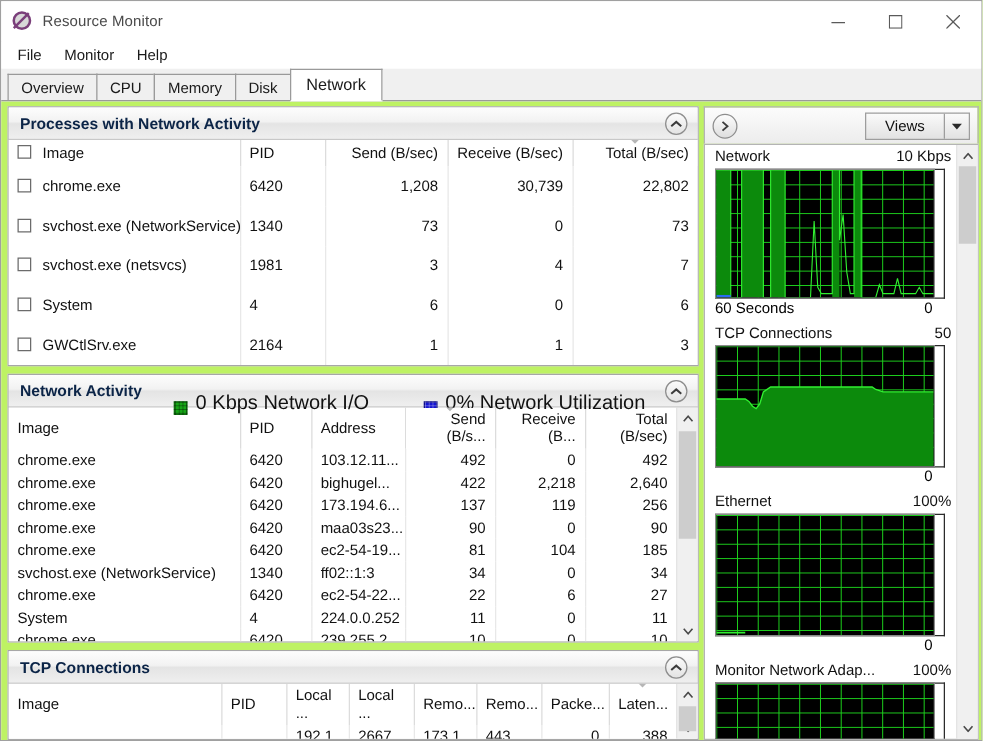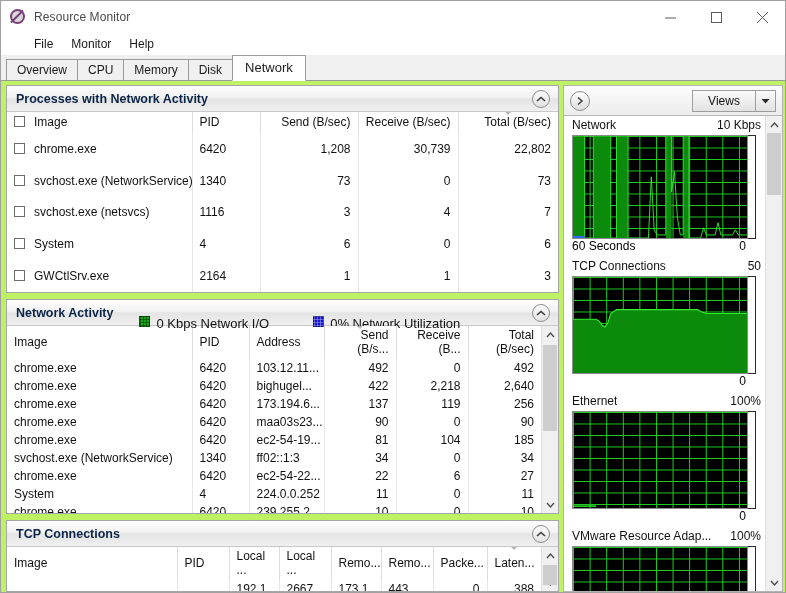--- a/index.html
+++ b/index.html
@@ -21,21 +21,21 @@
   .app-icon .ring { position:absolute; left:0; top:0; width:15px; height:15px; border-radius:50%;
                     border:2px solid #7a3f7a; background:#d8d8d8; }
   .app-icon .slash { position:absolute; left:6px; top:-1px; width:2px; height:17px; background:#7a3f7a;
                      transform: rotate(45deg); }
   .title-text { font-size:12px; color:#4a4a4a; letter-spacing:.1px;text-align:center; }
   .win-controls { margin-left:auto; display:flex; height:32px; }
   .wbtn { width:46px; height:32px; display:flex; align-items:center; justify-content:center; }
   .wbtn svg { display:block; }
 
   
-  .menubar { height:22px; display:flex; align-items:center; padding-left:24px; background:#ffffff; flex:0 0 auto;}
+  .menubar { height:22px; display:flex; align-items:center; padding-left:4px; background:#ffffff; flex:0 0 auto;}
   .menu-item { padding:2px 9px; font-size:12px; color:#1a1a1a; }
 
   
   .tabstrip { height:26px; background:#f0f0f0; display:flex; align-items:flex-end; padding-left:5px;
               border-bottom:1px solid #9a9a9a; flex:0 0 auto; position:relative; }
   .tab { height:21px; line-height:20px; padding:0 10px; font-size:12px; background:#f0f0f0;
          border:1px solid #9a9a9a; border-bottom:none; margin-right:-1px; color:#1a1a1a;text-align:center; }
   .tab.active { height:26px; line-height:24px; background:#ffffff; border-bottom:1px solid #ffffff;
                 position:relative; z-index:3; margin-bottom:-1px; font-size:13px; padding:0 12px; }
 
@@ -44,21 +44,21 @@
   .left-pane { width:556px; flex:0 0 556px; display:flex; flex-direction:column; min-height:0; padding-left:3px;}
   .right-pane { flex:1 1 auto; display:flex; flex-direction:column; min-height:0; margin-left:4px; }
 
   
   .section { background:#ffffff; border:1px solid #a7a7a7; margin-bottom:6px; display:flex; flex-direction:column;
              min-height:0; }
   .sec-header { height:26px; flex:0 0 26px; display:flex; align-items:center; position:relative;
                 background: linear-gradient(to bottom,#fdfdfd 0%,#f2f2f2 45%,#e4e4e4 52%,#efefef 100%);
                 border-bottom:1px solid #c8c8c8; padding-left:9px; }
   .sec-title { font-weight:bold; font-size:12.5px; color:#0b2447; }
-  .sec-legend { display:flex; align-items:flex-start; margin-left:26px; font-size:13px; color:#111;margin-top:21px; }
+  .sec-legend { display:flex; align-items:flex-end; margin-left:26px; font-size:16px; color:#111;margin-top:21px; }
   .legend-sq { width:11px; height:11px; margin-right:6px; border:1px solid rgba(0,0,0,.35); }
   .legend-sq.green { background:#16a616;
       background-image: linear-gradient(0deg, rgba(0,0,0,.35) 1px, transparent 1px),
                         linear-gradient(90deg, rgba(0,0,0,.35) 1px, transparent 1px);
       background-size: 3px 3px; }
   .legend-sq.blue { background:#1414cf;
       background-image: linear-gradient(0deg, rgba(255,255,255,.3) 1px, transparent 1px),
                         linear-gradient(90deg, rgba(255,255,255,.3) 1px, transparent 1px);
       background-size: 3px 3px; }
   .chev-btn { position:absolute; right:8px; top:4px; width:18px; height:18px; border-radius:50%;
@@ -207,21 +207,21 @@
                 </tr>
               <tr>
                   <td><span class="cb"></span><span>svchost.exe (NetworkService)</span></td>
                   <td>1340</td>
                   <td class="num">73</td>
                   <td class="num">0</td>
                   <td class="num">73</td>
                 </tr>
               <tr>
                   <td><span class="cb"></span><span>svchost.exe (netsvcs)</span></td>
-                  <td>1116</td>
+                  <td>1981</td>
                   <td class="num">3</td>
                   <td class="num">4</td>
                   <td class="num">7</td>
                 </tr>
               <tr>
                   <td><span class="cb"></span><span>System</span></td>
                   <td>4</td>
                   <td class="num">6</td>
                   <td class="num">0</td>
                   <td class="num">6</td>
@@ -530,21 +530,21 @@
               </div>
             </div>
             <div class="gfooter">
               <span></span>
               <span class="r" style="padding-right:15px;">0</span>
             </div>
           </div>
 
           <div class="gblock">
             <div class="glabels">
-              <span class="gname">VMware Resource Adap...</span>
+              <span class="gname">Monitor Network Adap...</span>
               <span class="gmax">100%</span>
             </div>
             <div class="gbody">
               <div class="gplot" style="height:98px;">
                 <div class="grid-lines"></div>
               </div>
               <div class="bracket">
                 <div class="vline"></div>
                   <div class="tick-t"></div>
               </div>

